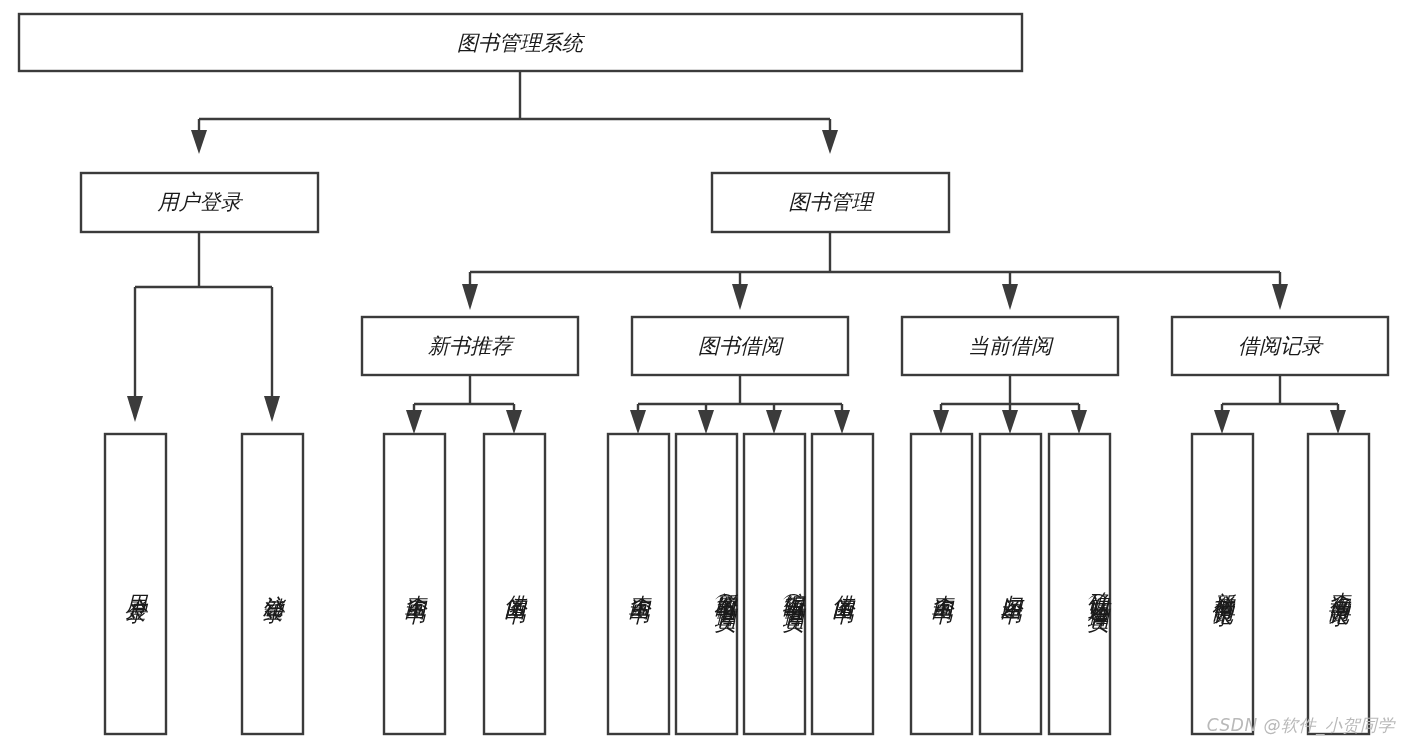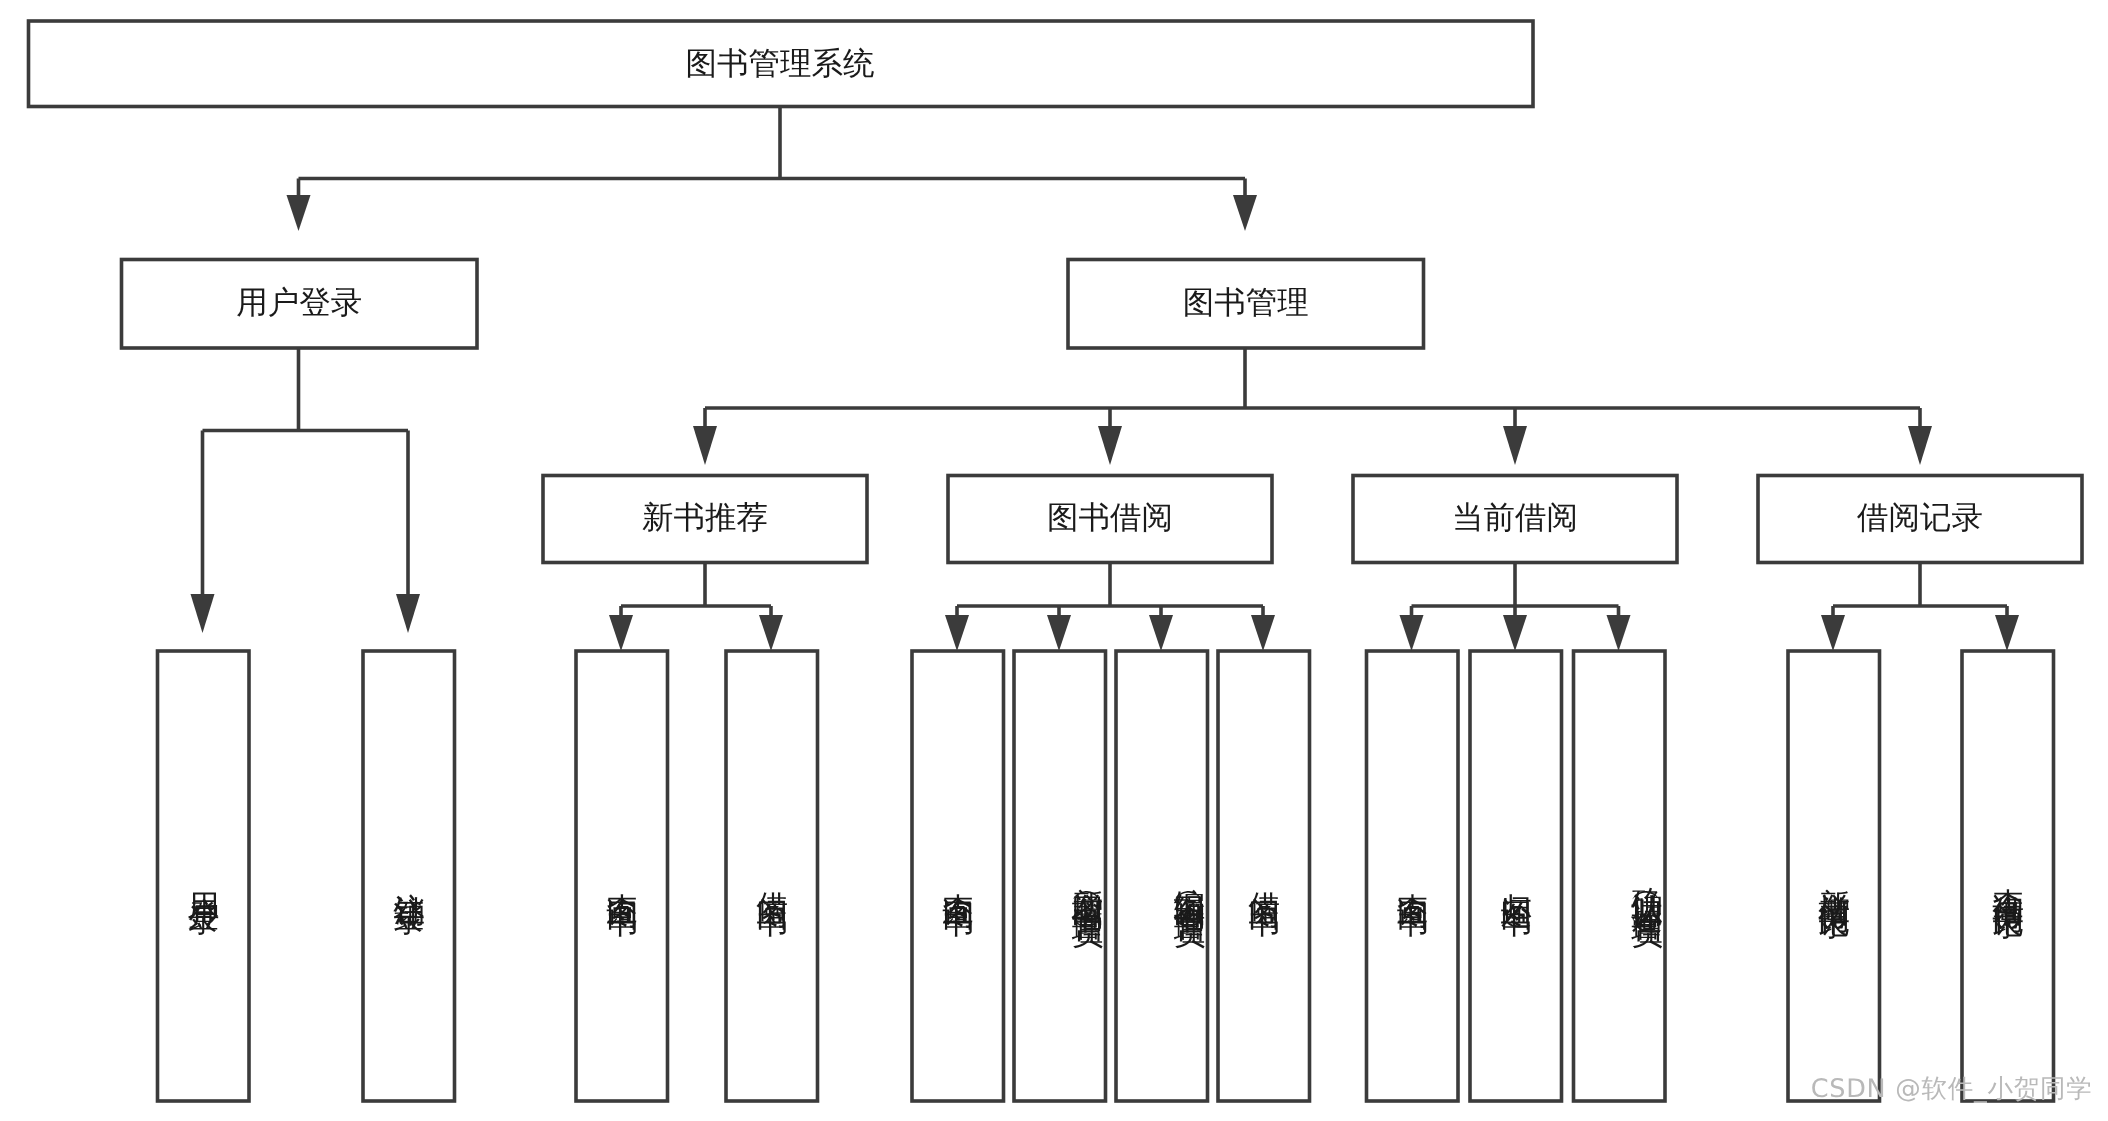--- a/index.html
+++ b/index.html
@@ -13,20 +13,21 @@
     width: 1405px;
     height: 747px;
     overflow: hidden;
     position: relative;
   }
   #diagram-root {
     position: relative;
     width: 1405px;
     height: 743px;
     background: #ffffff;
+    font-style: italic;
   }
   svg#flow-svg {
     position: absolute;
     left: 0;
     top: 0;
     width: 1405px;
     height: 747px;
     display: block;
   }
   .node-box {

